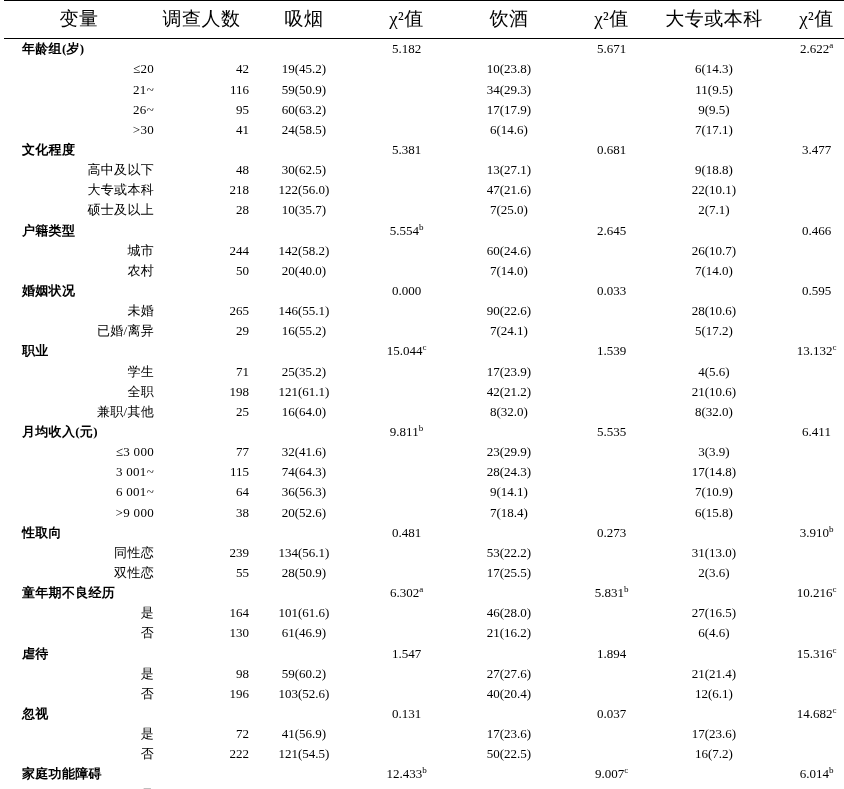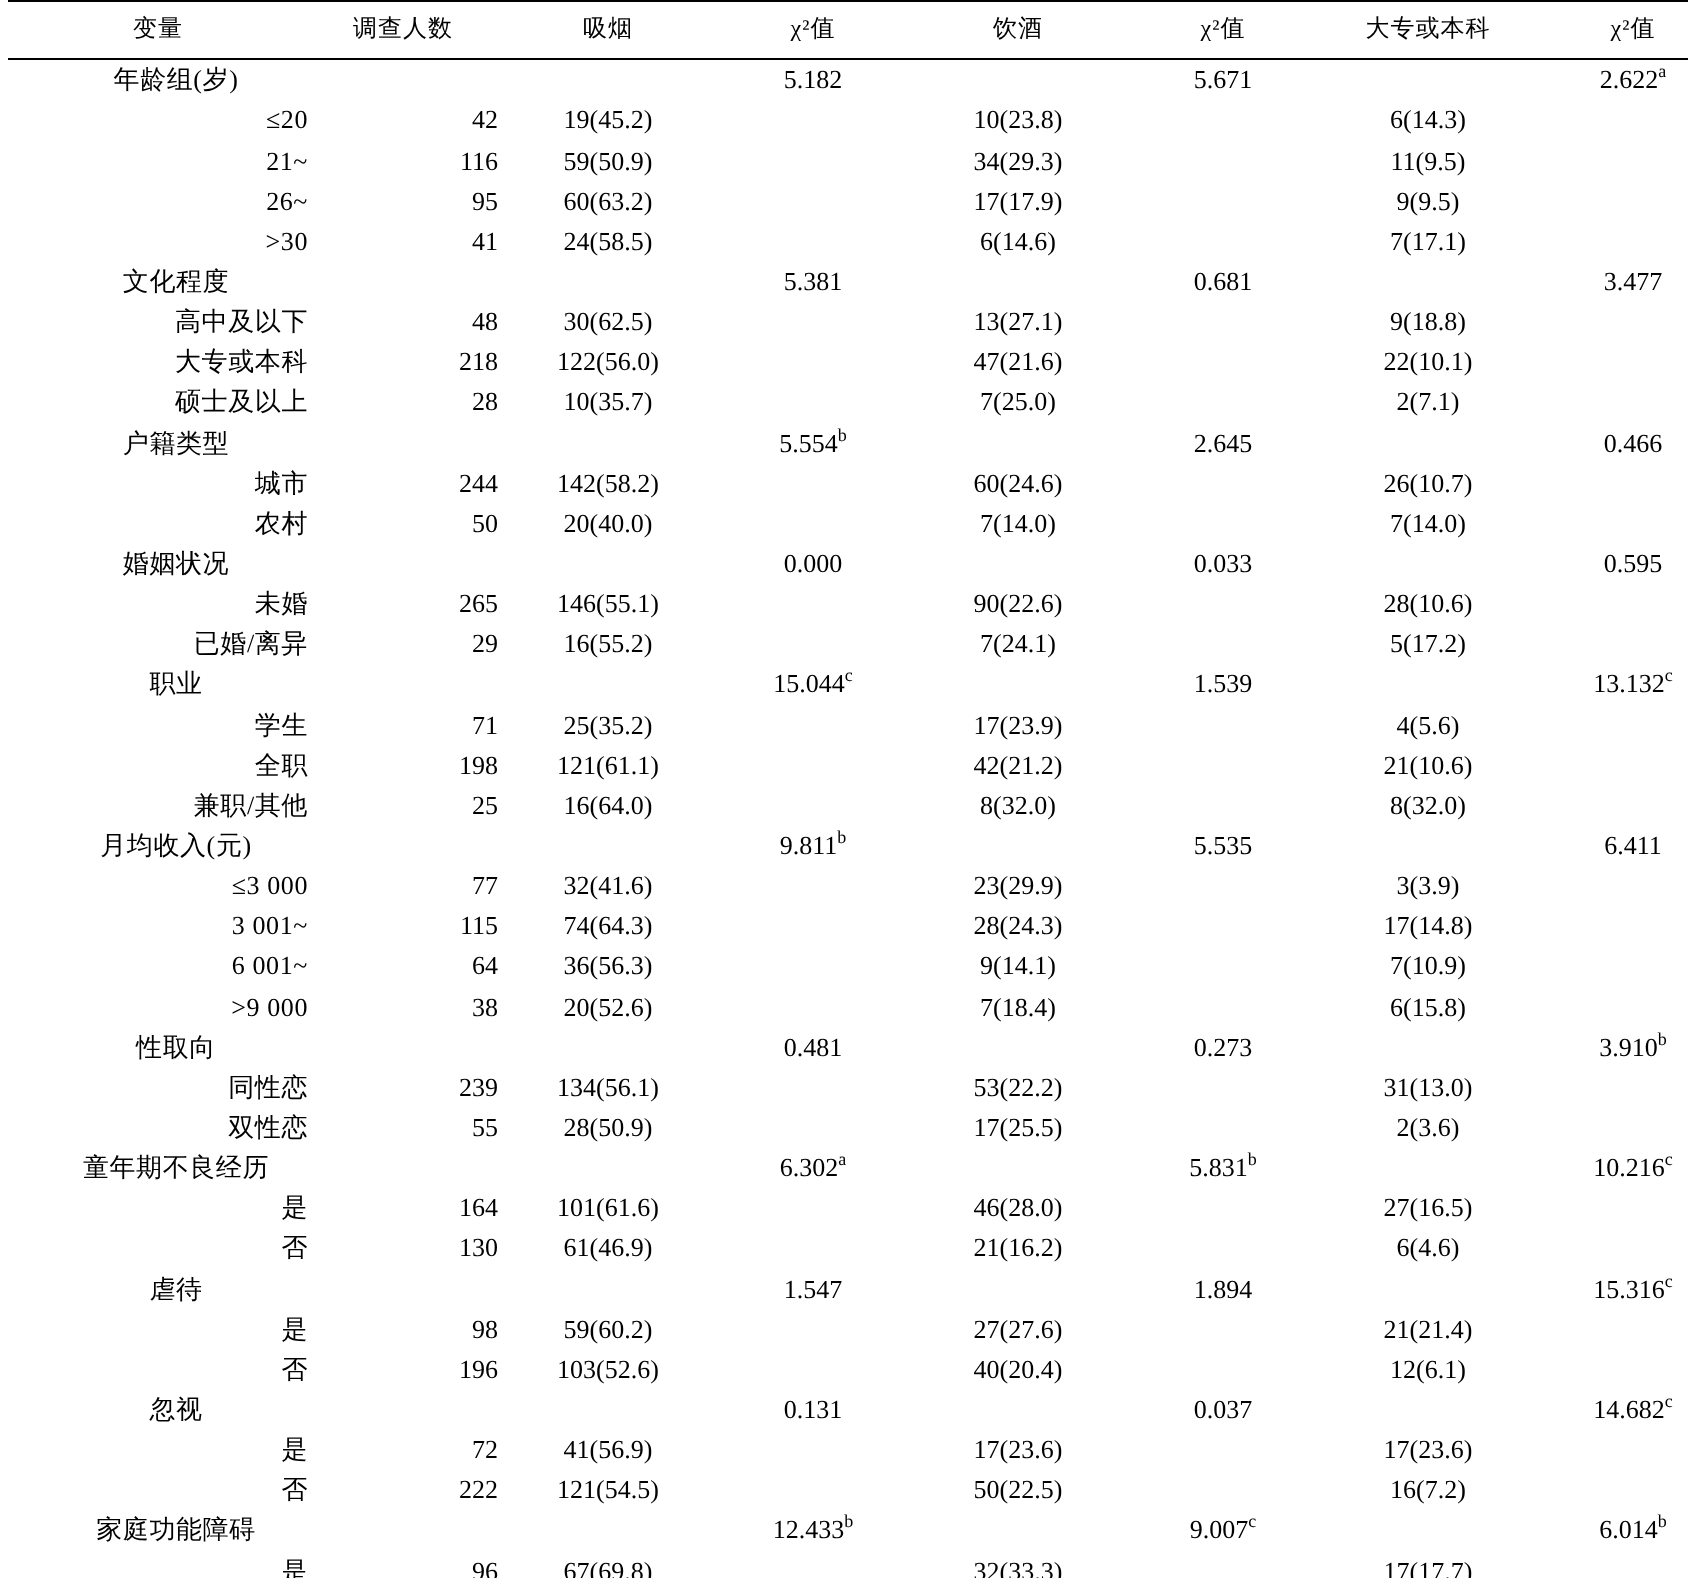--- a/index.html
+++ b/index.html
@@ -30,33 +30,34 @@
   table.stat col.c-var   { width: 150px; }
   table.stat col.c-n     { width: 95px; }
   table.stat col.c-val   { width: 110px; }
   table.stat col.c-chi   { width: 95px; }
   thead th {
     font-weight: normal;
     text-align: center;
     padding: 5px 0 6px 0;
     border-top: 1.6px solid #000;
     border-bottom: 0.9px solid #000;
-    font-size: 12px;
+    font-size: 19px;
     letter-spacing: 0.5px;
   }
   tbody td {
     padding: 1.3px 0;
     font-size: 13px;
     line-height: 1.35;
     vertical-align: baseline;
   }
   .cat td.varname {
-    text-align: center;
+    text-align: left;
     padding-left: 18px;
     letter-spacing: 0.3px;
+    font-weight: bold;
   }
   .lvl td.varname {
     text-align: right;
     padding-left: 40px;
     letter-spacing: 0.3px;
   }
   td.num {
     text-align: right;
   }
   td.val {

